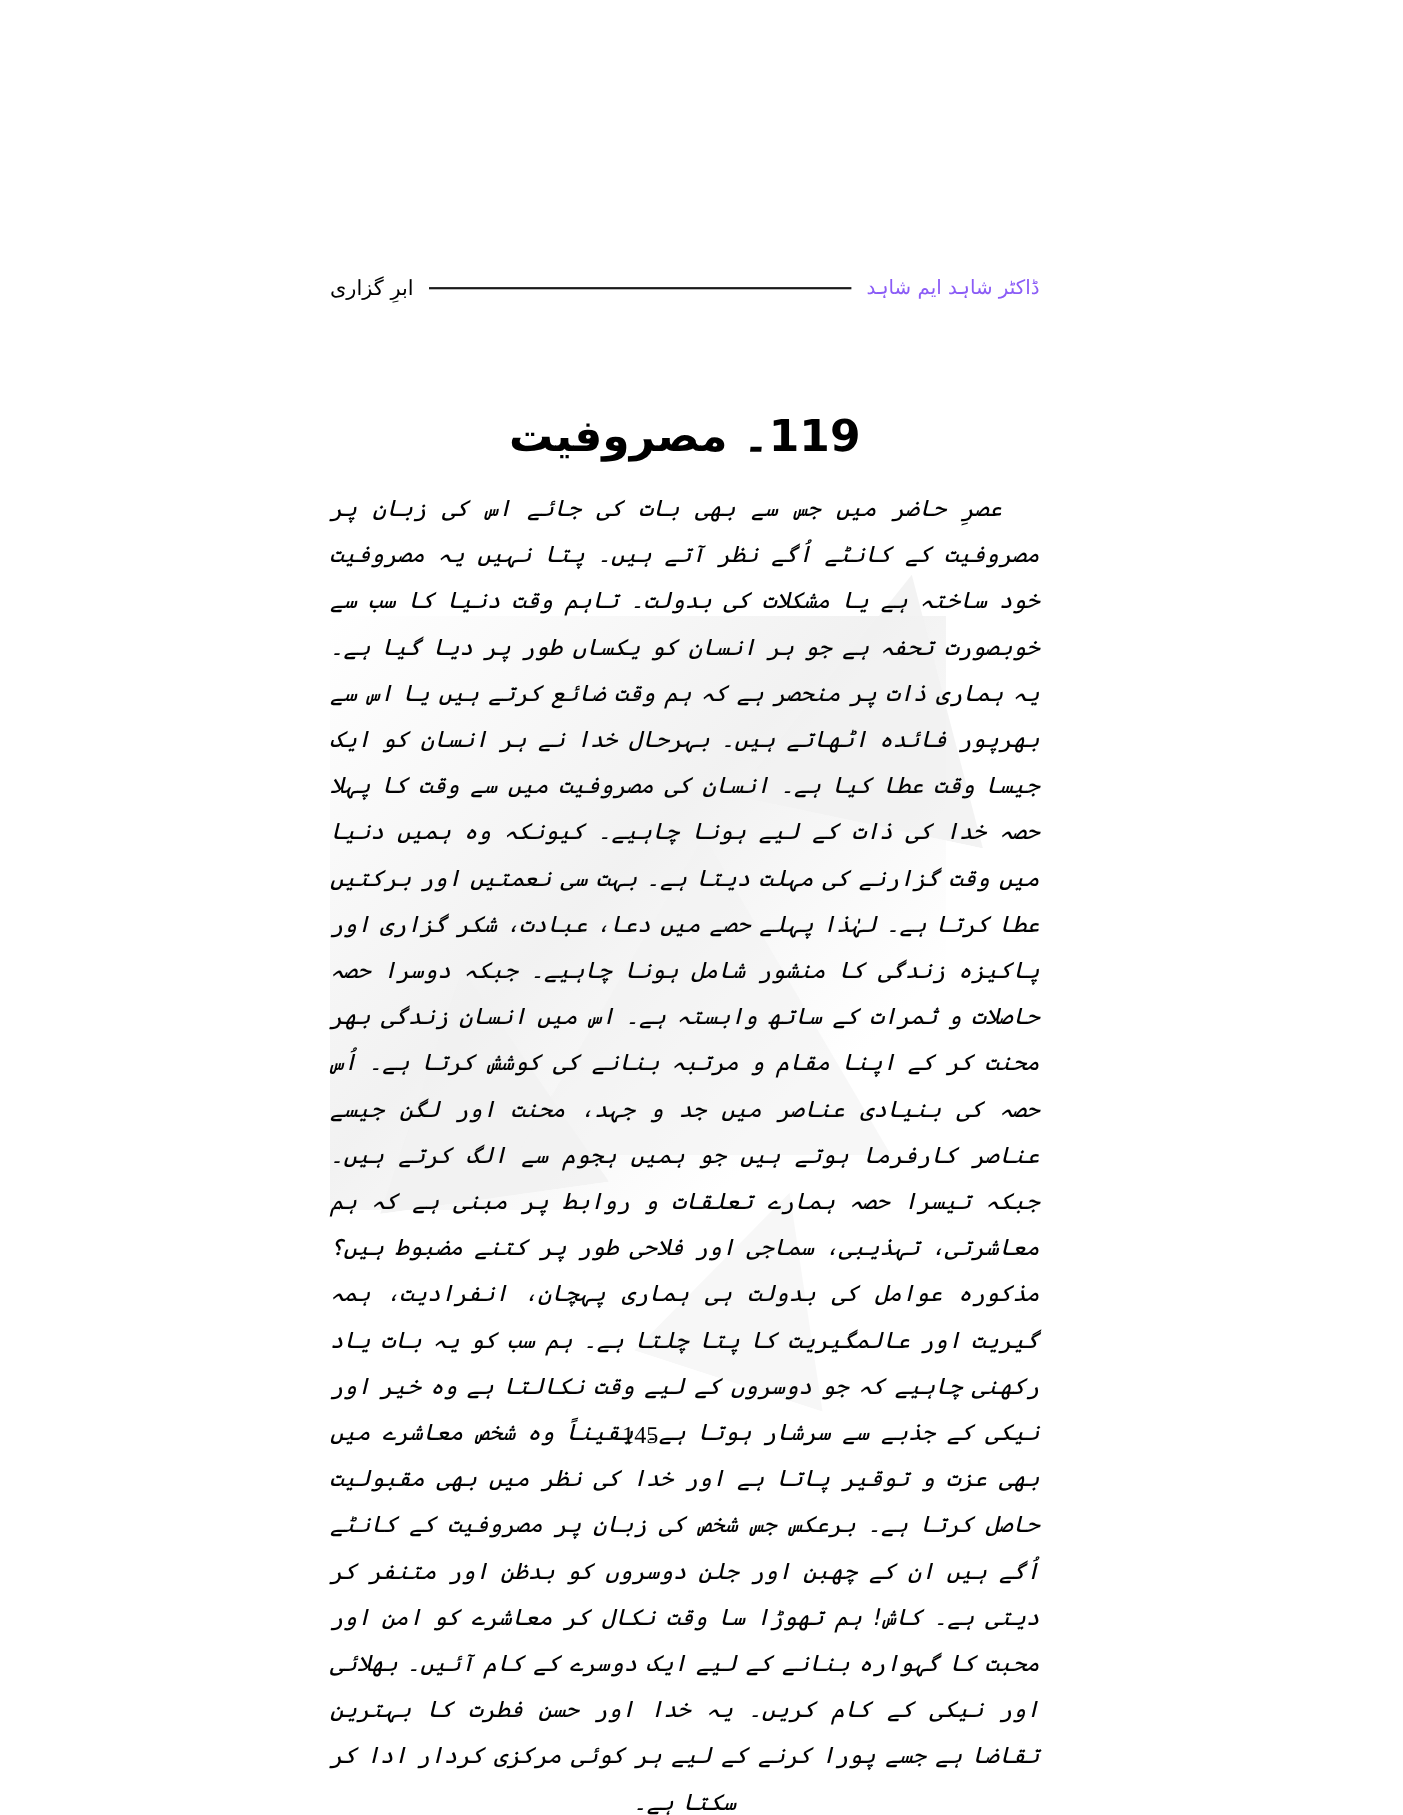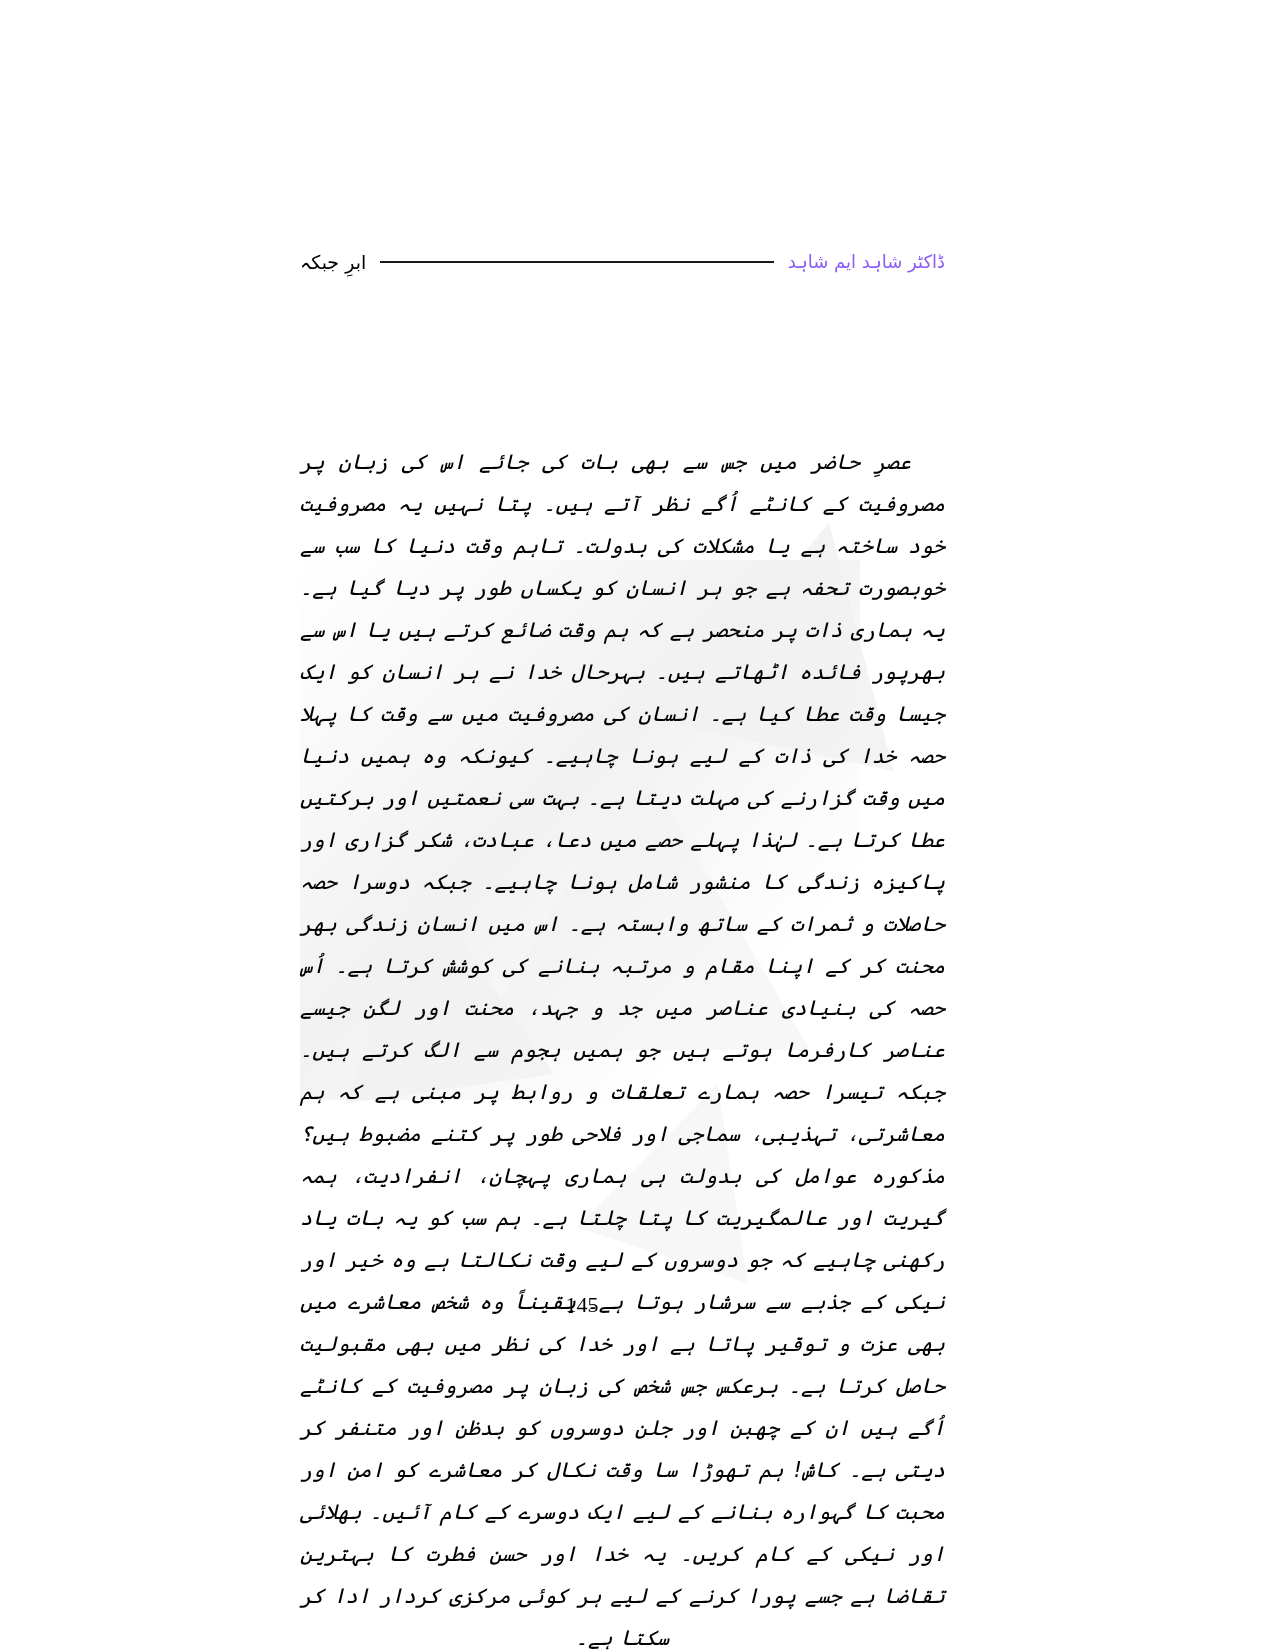--- a/index.html
+++ b/index.html
@@ -142,23 +142,24 @@
 
 <div class="page">
 
   <div class="wm-band"></div>
   <div class="watermark wm-1"></div>
   <div class="watermark wm-2"></div>
   <div class="watermark wm-3"></div>
   <div class="watermark wm-4"></div>
 
   <div class="running-header">
-    <span class="header-book-title">ابرِ جبکہ</span>
+    <span class="header-book-title">ابرِ گزاری</span>
     <span class="header-rule"></span>
     <span class="header-author">ڈاکٹر شاہد ایم شاہد</span>
   </div>
 
+  <h1 class="chapter-title">119۔ مصروفیت</h1>
 
   <p class="body-text">عصرِ حاضر میں جس سے بھی بات کی جائے اس کی زبان پر مصروفیت کے کانٹے اُگے نظر آتے ہیں۔ پتا نہیں یہ مصروفیت خود ساختہ ہے یا مشکلات کی بدولت۔ تاہم وقت دنیا کا سب سے خوبصورت تحفہ ہے جو ہر انسان کو یکساں طور پر دیا گیا ہے۔ یہ ہماری ذات پر منحصر ہے کہ ہم وقت ضائع کرتے ہیں یا اس سے بھرپور فائدہ اٹھاتے ہیں۔ بہرحال خدا نے ہر انسان کو ایک جیسا وقت عطا کیا ہے۔ انسان کی مصروفیت میں سے وقت کا پہلا حصہ خدا کی ذات کے لیے ہونا چاہیے۔ کیونکہ وہ ہمیں دنیا میں وقت گزارنے کی مہلت دیتا ہے۔ بہت سی نعمتیں اور برکتیں عطا کرتا ہے۔ لہٰذا پہلے حصے میں دعا، عبادت، شکر گزاری اور پاکیزہ زندگی کا منشور شامل ہونا چاہیے۔ جبکہ دوسرا حصہ حاصلات و ثمرات کے ساتھ وابستہ ہے۔ اس میں انسان زندگی بھر محنت کر کے اپنا مقام و مرتبہ بنانے کی کوشش کرتا ہے۔ اُس حصہ کی بنیادی عناصر میں جد و جہد، محنت اور لگن جیسے عناصر کارفرما ہوتے ہیں جو ہمیں ہجوم سے الگ کرتے ہیں۔ جبکہ تیسرا حصہ ہمارے تعلقات و روابط پر مبنی ہے کہ ہم معاشرتی، تہذیبی، سماجی اور فلاحی طور پر کتنے مضبوط ہیں؟ مذکورہ عوامل کی بدولت ہی ہماری پہچان، انفرادیت، ہمہ گیریت اور عالمگیریت کا پتا چلتا ہے۔ ہم سب کو یہ بات یاد رکھنی چاہیے کہ جو دوسروں کے لیے وقت نکالتا ہے وہ خیر اور نیکی کے جذبے سے سرشار ہوتا ہے۔ یقیناً وہ شخص معاشرے میں بھی عزت و توقیر پاتا ہے اور خدا کی نظر میں بھی مقبولیت حاصل کرتا ہے۔ برعکس جس شخص کی زبان پر مصروفیت کے کانٹے اُگے ہیں ان کے چھبن اور جلن دوسروں کو بدظن اور متنفر کر دیتی ہے۔ کاش! ہم تھوڑا سا وقت نکال کر معاشرے کو امن اور محبت کا گہوارہ بنانے کے لیے ایک دوسرے کے کام آئیں۔ بھلائی اور نیکی کے کام کریں۔ یہ خدا اور حسن فطرت کا بہترین تقاضا ہے جسے پورا کرنے کے لیے ہر کوئی مرکزی کردار ادا کر سکتا ہے۔</p>
 
   <div class="page-number">145</div>
 
 </div>
 
 </body></html>

